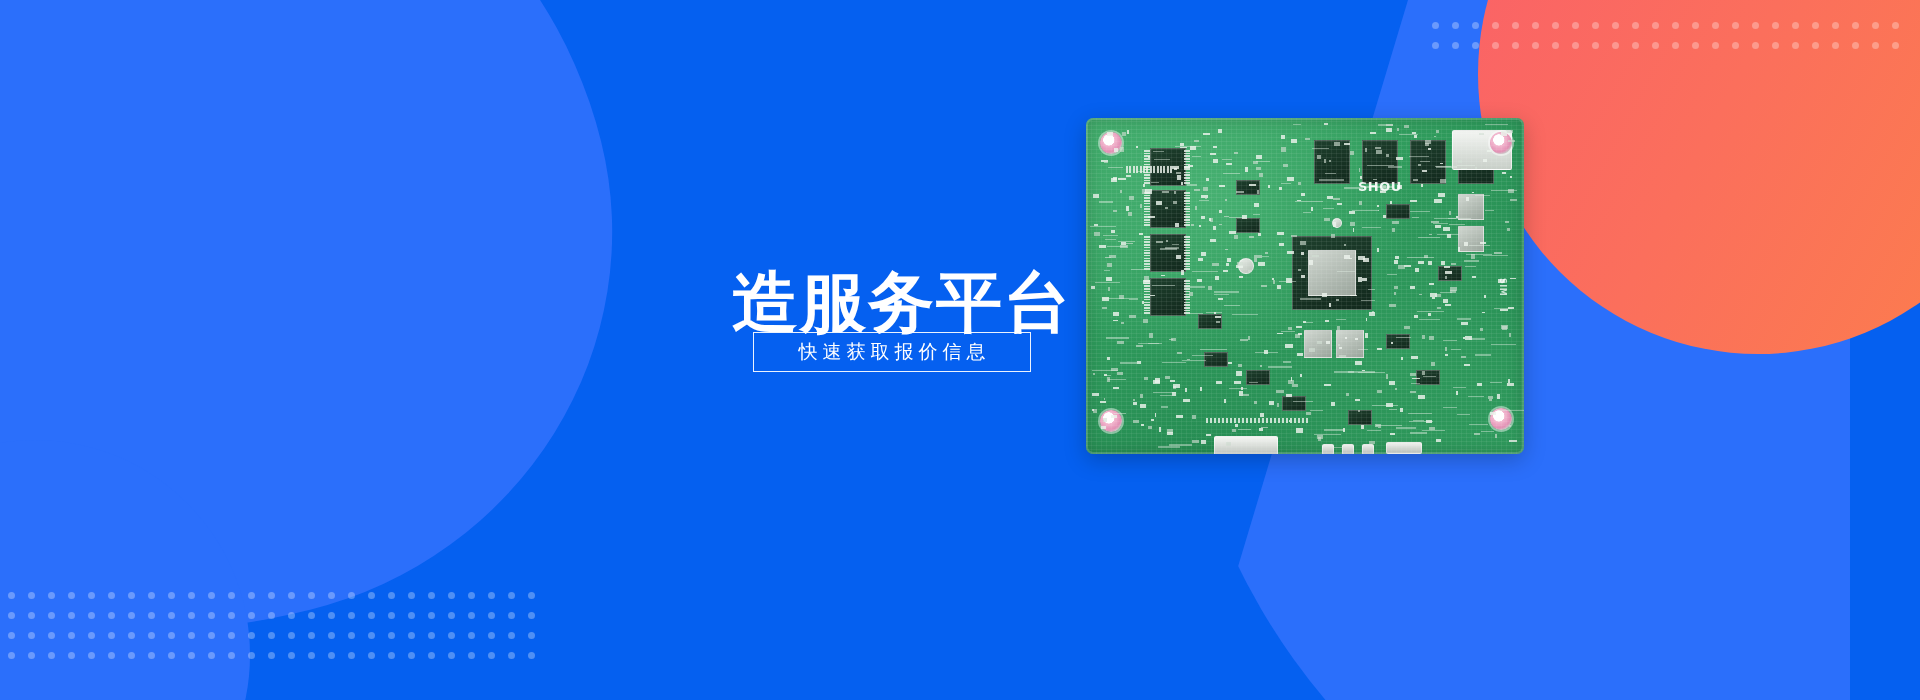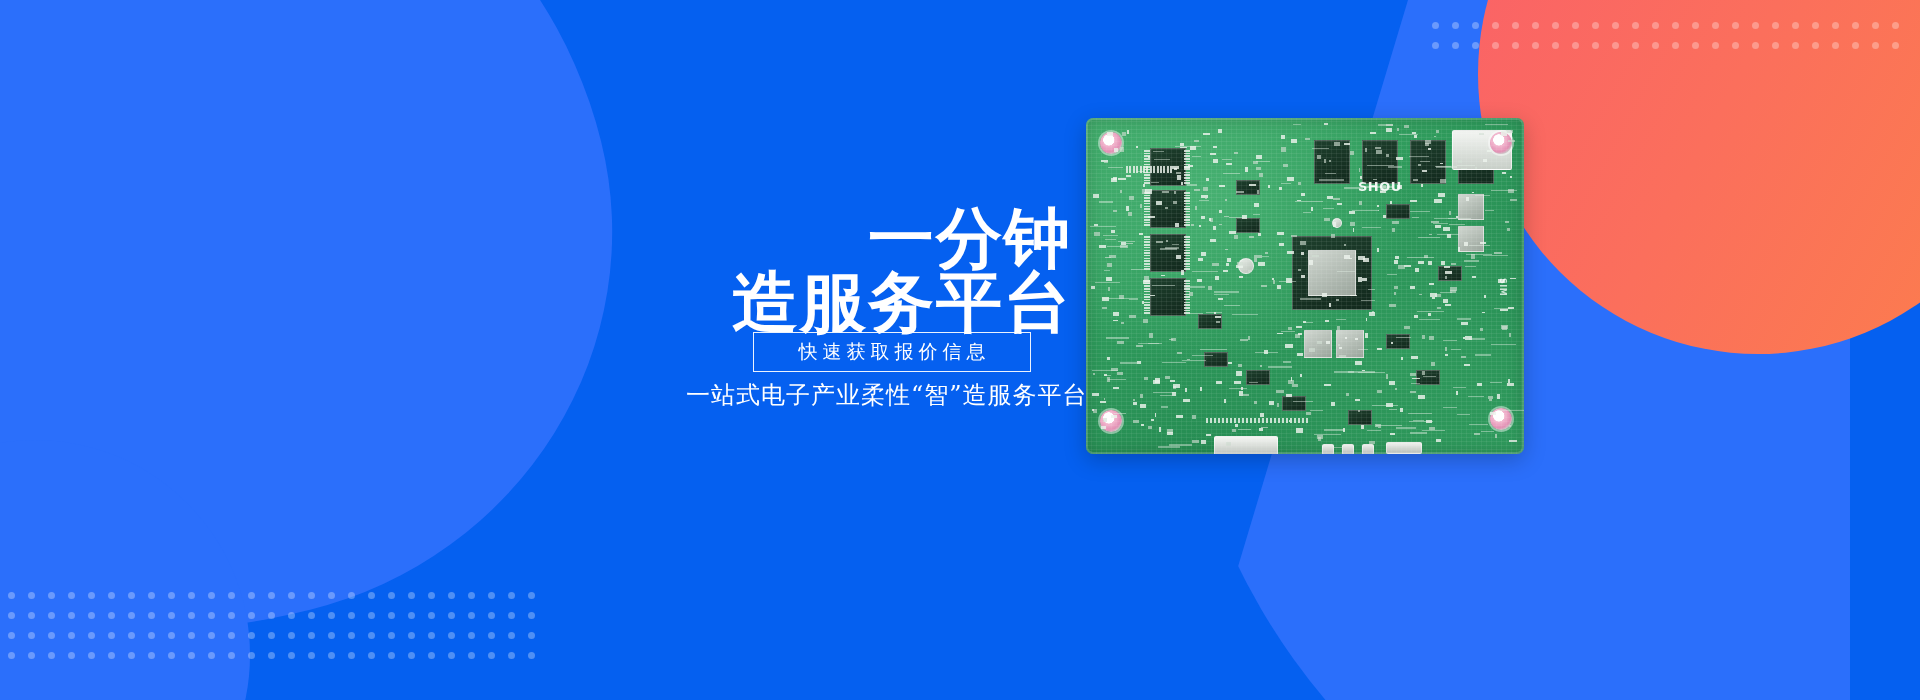--- a/index.html
+++ b/index.html
@@ -1158,23 +1158,21 @@
         <div class="cmp pad" style="left: 80.8px; top: 48px; width: 2px; height: 7px;"></div>
         <div class="cmp pad" style="left: 84.2px; top: 48px; width: 2px; height: 7px;"></div>
         <div class="silk-txt" style="left: 272px; top: 62px; font-size: 13px;">SHOU</div>
         <div class="silk-txt" style="left: 420px; top: 160px; font-size: 8px; transform: rotate(90deg); transform-origin: left top; opacity: 0.8;">SIM</div>
       </div>
     <div class="pcb-edge"></div>
   </div>
 
   <div class="copy">
 
-    <div class="headline headline-1">一分钟</div>
     <div class="headline headline-2">造服务平台</div>
 
     <div class="cta">
       <span class="cta-label">快速获取报价信息</span>
     </div>
 
-    <div class="subtitle">一站式电子产业柔性“智”造服务平台</div>
   </div>
 
 </div>
 
 </body></html>

